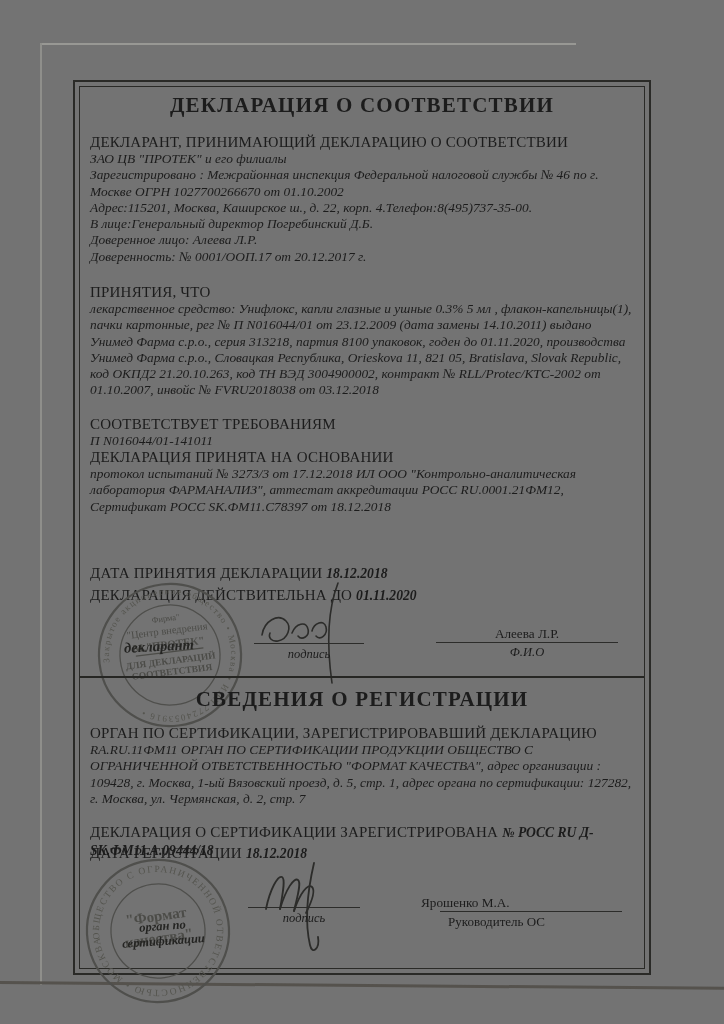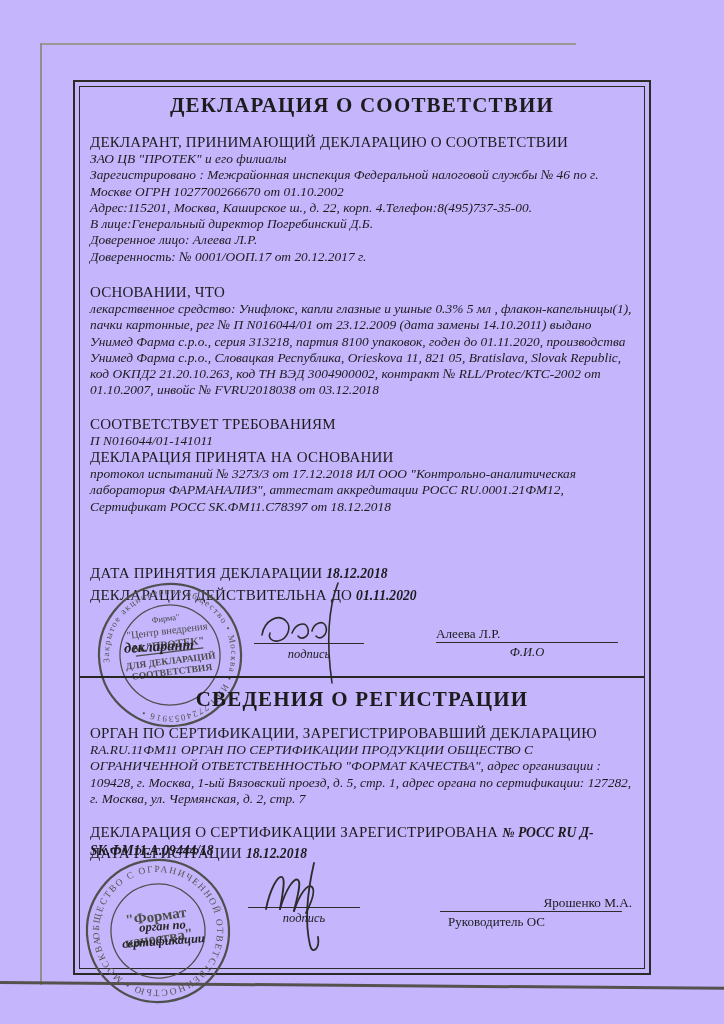--- a/index.html
+++ b/index.html
@@ -1,18 +1,18 @@
 <!DOCTYPE html>
 <html><head>
 <meta charset="utf-8">
 <style>
   html,body { margin:0; padding:0; background:#ffffff; }
   .stage {
     position:relative; width:724px; height:1024px; overflow:hidden;
-    background:#c4b5fd; color:#1c1c1c;
+    background:#737373; color:#1c1c1c;
     font-family:"Liberation Serif", serif;
   }
   
   .edge { position:absolute; }
   .edge-top    { left:40px; top:43px; width:536px; border-top:2px solid #989894; }
   .edge-left   { left:40px; top:43px; height:942px; border-left:2px solid #8f8f8b; }
   .edge-bottom { left:-6px; top:984px; width:745px; border-top:3px solid #55524d; transform:rotate(0.45deg); }
 
   
   .docbox {
@@ -61,21 +61,21 @@
 
       <div class="abs blk it" style="top:64px">
         <div>ЗАО ЦВ "ПРОТЕК" и его филиалы</div>
         <div>Зарегистрировано : Межрайонная инспекция Федеральной налоговой службы № 46 по г. Москве ОГРН 1027700266670 от 01.10.2002</div>
         <div>Адрес:115201, Москва, Каширское ш., д. 22, корп. 4.Телефон:8(495)737-35-00.</div>
         <div>В лице:Генеральный директор Погребинский Д.Б.</div>
         <div>Доверенное лицо: Алеева Л.Р.</div>
         <div>Доверенность: № 0001/ООП.17 от 20.12.2017 г.</div>
       </div>
 
-      <div class="abs blk h" style="top:197px">ОСНОВАНИИ, ЧТО</div>
+      <div class="abs blk h" style="top:197px">ПРИНЯТИЯ, ЧТО</div>
 
       <div class="abs blk it" style="top:214px">лекарственное средство: Унифлокс, капли глазные и ушные 0.3% 5 мл , флакон-капельницы(1), пачки картонные, рег № П N016044/01 от 23.12.2009 (дата замены 14.10.2011) выдано Унимед Фарма с.р.о., серия 313218, партия 8100 упаковок, годен до 01.11.2020, производства Унимед Фарма с.р.о., Словацкая Республика, Orieskova 11, 821 05, Bratislava, Slovak Republic, код ОКПД2 21.20.10.263, код ТН ВЭД 3004900002, контракт № RLL/Protec/КТС-2002 от 01.10.2007, инвойс № FVRU2018038 от 03.12.2018</div>
 
       <div class="abs blk h" style="top:329px">СООТВЕТСТВУЕТ ТРЕБОВАНИЯМ</div>
       <div class="abs blk it" style="top:346px">П N016044/01-141011</div>
 
       <div class="abs blk h" style="top:362px">ДЕКЛАРАЦИЯ ПРИНЯТА НА ОСНОВАНИИ</div>
       <div class="abs blk it" style="top:379px">протокол испытаний № 3273/3 от 17.12.2018 ИЛ ООО "Контрольно-аналитическая лаборатория ФАРМАНАЛИЗ", аттестат аккредитации РОСС RU.0001.21ФМ12, Сертификат РОСС SK.ФМ11.С78397 от 18.12.2018</div>
 
       <div class="abs blk lbl-line" style="top:477px">
@@ -113,21 +113,21 @@
         <g fill="none" stroke="#2c2c2a" stroke-width="1.6" stroke-linecap="round">
           <path d="M22,56 C24,42 38,34 46,42 C52,48 48,60 38,62 C32,63 28,59 30,54"></path>
           <path d="M52,54 C56,44 66,42 68,50 C70,57 62,62 58,57"></path>
           <path d="M72,52 C74,44 84,40 86,48 C88,56 80,62 76,57"></path>
           <path d="M98,4 C88,30 86,62 92,104"></path>
         </g>
       </svg>
       <div class="abs sig-line" style="left:174px; top:556px; width:110px"></div>
       <div class="abs cap" style="left:174px; top:560px; width:110px">подпись</div>
 
-      <div class="abs" style="left:356px; top:539px; width:182px; text-align:left; font-size:13.2px">Алеева Л.Р.</div>
+      <div class="abs" style="left:356px; top:539px; width:182px; text-align:center; font-size:13.2px">Алеева Л.Р.</div>
       <div class="abs sig-line" style="left:356px; top:555px; width:182px"></div>
       <div class="abs cap" style="left:356px; top:558px; width:182px">Ф.И.О</div>
 
       <div class="abs divider" style="top:589px"></div>
 
       <div class="abs title" style="top:600px">СВЕДЕНИЯ О РЕГИСТРАЦИИ</div>
 
       <div class="abs blk h" style="top:638px">ОРГАН ПО СЕРТИФИКАЦИИ, ЗАРЕГИСТРИРОВАВШИЙ ДЕКЛАРАЦИЮ</div>
       <div class="abs blk it" style="top:655px">RA.RU.11ФМ11 ОРГАН ПО СЕРТИФИКАЦИИ ПРОДУКЦИИ ОБЩЕСТВО С ОГРАНИЧЕННОЙ ОТВЕТСТВЕННОСТЬЮ "ФОРМАТ КАЧЕСТВА", адрес организации : 109428, г. Москва, 1-ый Вязовский проезд, д. 5, стр. 1, адрес органа по сертификации: 127282, г. Москва, ул. Чермянская, д. 2, стр. 7</div>
 
@@ -165,19 +165,19 @@
         <g fill="none" stroke="#2c2c2a" stroke-width="1.8" stroke-linecap="round">
           <path d="M26,60 C30,40 38,26 42,28 C46,30 42,48 40,60"></path>
           <path d="M40,60 C46,40 54,28 58,31 C62,34 56,52 54,62"></path>
           <path d="M54,62 C60,44 68,34 72,38 C76,42 70,56 66,64"></path>
           <path d="M74,14 C68,40 64,70 70,96 C72,106 80,100 78,88"></path>
         </g>
       </svg>
       <div class="abs sig-line" style="left:168px; top:820px; width:112px"></div>
       <div class="abs cap" style="left:168px; top:824px; width:112px">подпись</div>
 
-      <div class="abs" style="left:370px; top:808px; width:182px; text-align:right; font-size:13.2px">Ярошенко М.А.</div>
+      <div class="abs" style="left:341px; top:808px; width:182px; text-align:left; font-size:13.2px">Ярошенко М.А.</div>
       <div class="abs sig-line" style="left:360px; top:824px; width:182px"></div>
       <div class="abs" style="left:360px; top:827px; width:182px; font-size:13px; text-align:left; padding-left:8px; box-sizing:border-box">Руководитель ОС</div>
 
     </div>
   </div>
 </div>
 
 </body></html>

